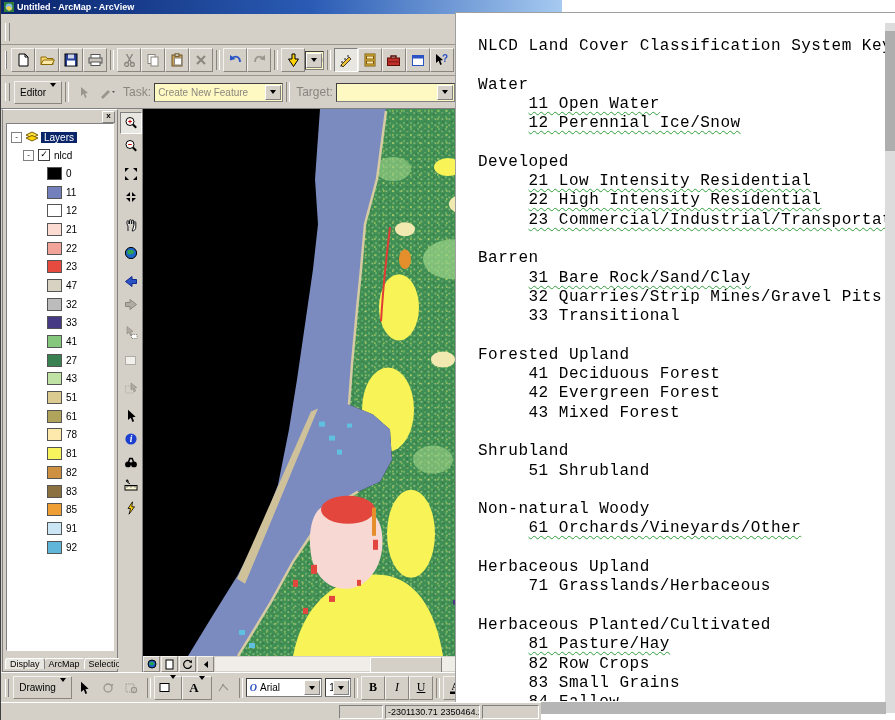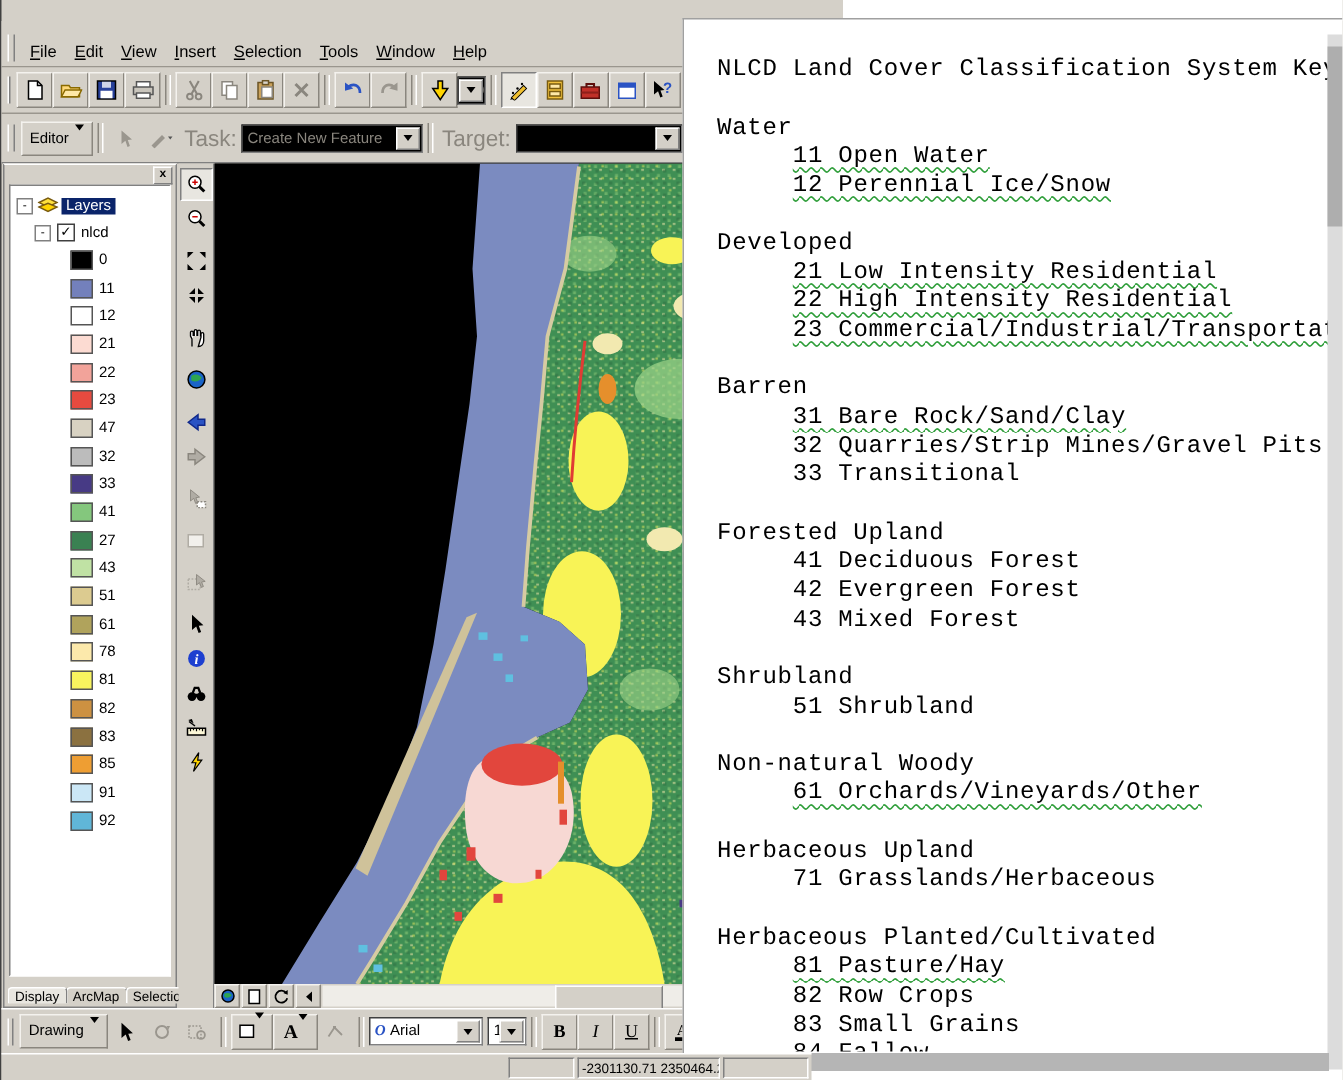--- a/index.html
+++ b/index.html
@@ -20,23 +20,23 @@
   .tb2{left:0;top:76px;width:562px;height:33px;border-bottom:1px solid #808080;padding:2px}
   .btn{width:22px;height:22px;display:flex;align-items:center;justify-content:center;flex:0 0 auto;
        border:1px solid #d4d0c8;border-top-color:#f4f2ee;border-left-color:#f4f2ee;border-right-color:#8a867e;border-bottom-color:#8a867e;background:#d4d0c8}
   .btn.flat{border-color:#d4d0c8}
   .btn.pressed{border-top-color:#808080;border-left-color:#808080;border-right-color:#fff;border-bottom-color:#fff;background:#e8e6e0}
   .sep{width:2px;height:20px;border-left:1px solid #8a867e;border-right:1px solid #fff;margin:0 3px;flex:0 0 auto}
   .combo{height:19px;background:#fff;border:1px solid #808080;border-top-color:#404040;border-left-color:#404040;
          display:flex;align-items:center;font-size:10px;padding-left:3px;box-sizing:border-box;position:relative}
   .combo .dd{position:absolute;right:1px;top:1px;bottom:1px;width:14px;background:#d4d0c8;
          border:1px solid #fff;border-right-color:#808080;border-bottom-color:#808080;display:flex;align-items:center;justify-content:center}
-  .combo.disabled{background:#000000;color:#8a867e}
+  .combo.disabled{background:#fef9c3;color:#8a867e}
   .dd i{width:0;height:0;border-left:3px solid transparent;border-right:3px solid transparent;border-top:4px solid #000}
-  .lbl{font-size:15px;margin:0 3px;flex:0 0 auto}
+  .lbl{font-size:12px;margin:0 3px;flex:0 0 auto}
   .lbl.dim{color:#8a867e}
   .dropbtn{height:21px;border:1px solid #f4f2ee;border-right-color:#8a867e;border-bottom-color:#8a867e;
      display:flex;align-items:center;font-size:10px;padding:0 5px;gap:4px;background:#d4d0c8;flex:0 0 auto}
   
   .toc{position:absolute;left:1px;top:109px;width:116px;height:563px;background:#d4d0c8;box-sizing:border-box;
        border:1px solid #808080;border-top-color:#fff}
   .toc-head{height:12px;position:relative}
   .toc-x{position:absolute;right:2px;top:1px;width:11px;height:10px;background:#d4d0c8;border:1px solid #fff;
        border-right-color:#808080;border-bottom-color:#808080;font-size:8px;line-height:8px;text-align:center;font-weight:bold}
   .toc-tree{position:absolute;left:3px;top:13px;right:3px;bottom:20px;background:#fff;
@@ -84,24 +84,31 @@
   .doc-vthumb{position:absolute;left:0;top:8px;width:10px;height:120px;background:#aeaeae}
   .doc-hscroll{position:absolute;left:8px;top:689px;width:422px;height:12px;background:#b5b5b5}
   .tr-white{position:absolute;left:562px;top:0;width:333px;height:14px;background:#fff;z-index:30}
   svg.ic{display:block}
 </style>
 </head>
 <body>
 
 <div id="app">
 
+  <div class="titlebar">
+    <svg class="ic" width="10" height="10" viewBox="0 0 10 10">
+        <rect width="10" height="10" fill="#2f7d3a"></rect>
+        <circle cx="5" cy="5" r="3.4" fill="#7fb7e8"></circle>
+        <path d="M2,6 C4,3 7,4 8,7 L5,9z" fill="#f5d34c"></path>
+      </svg>
+    <span>Untitled - ArcMap - ArcView</span>
+  </div>
 
   <div class="menubar">
     <span class="grip"></span>
-    <span id="menu-items"><span class="mi"><u>F</u>ile</span><span class="mi"><u>E</u>dit</span><span class="mi"><u>V</u>iew</span><span class="mi"><u>I</u>nsert</span><span class="mi"><u>S</u>election</span><span class="mi"><u>T</u>ools</span><span class="mi"><u>W</u>indow</span><span class="mi"><u>H</u>elp</span></span>
   </div>
 
   <div class="tb tb1">
     <span class="grip"></span>
     <div class="btn">
         <svg class="ic" width="14" height="14" viewBox="0 0 14 14">
           <path d="M3,1 h6 l3,3 v9 h-9z" fill="#fff" stroke="#000"></path>
           <path d="M9,1 v3 h3" fill="none" stroke="#000"></path>
         </svg>
       </div>

